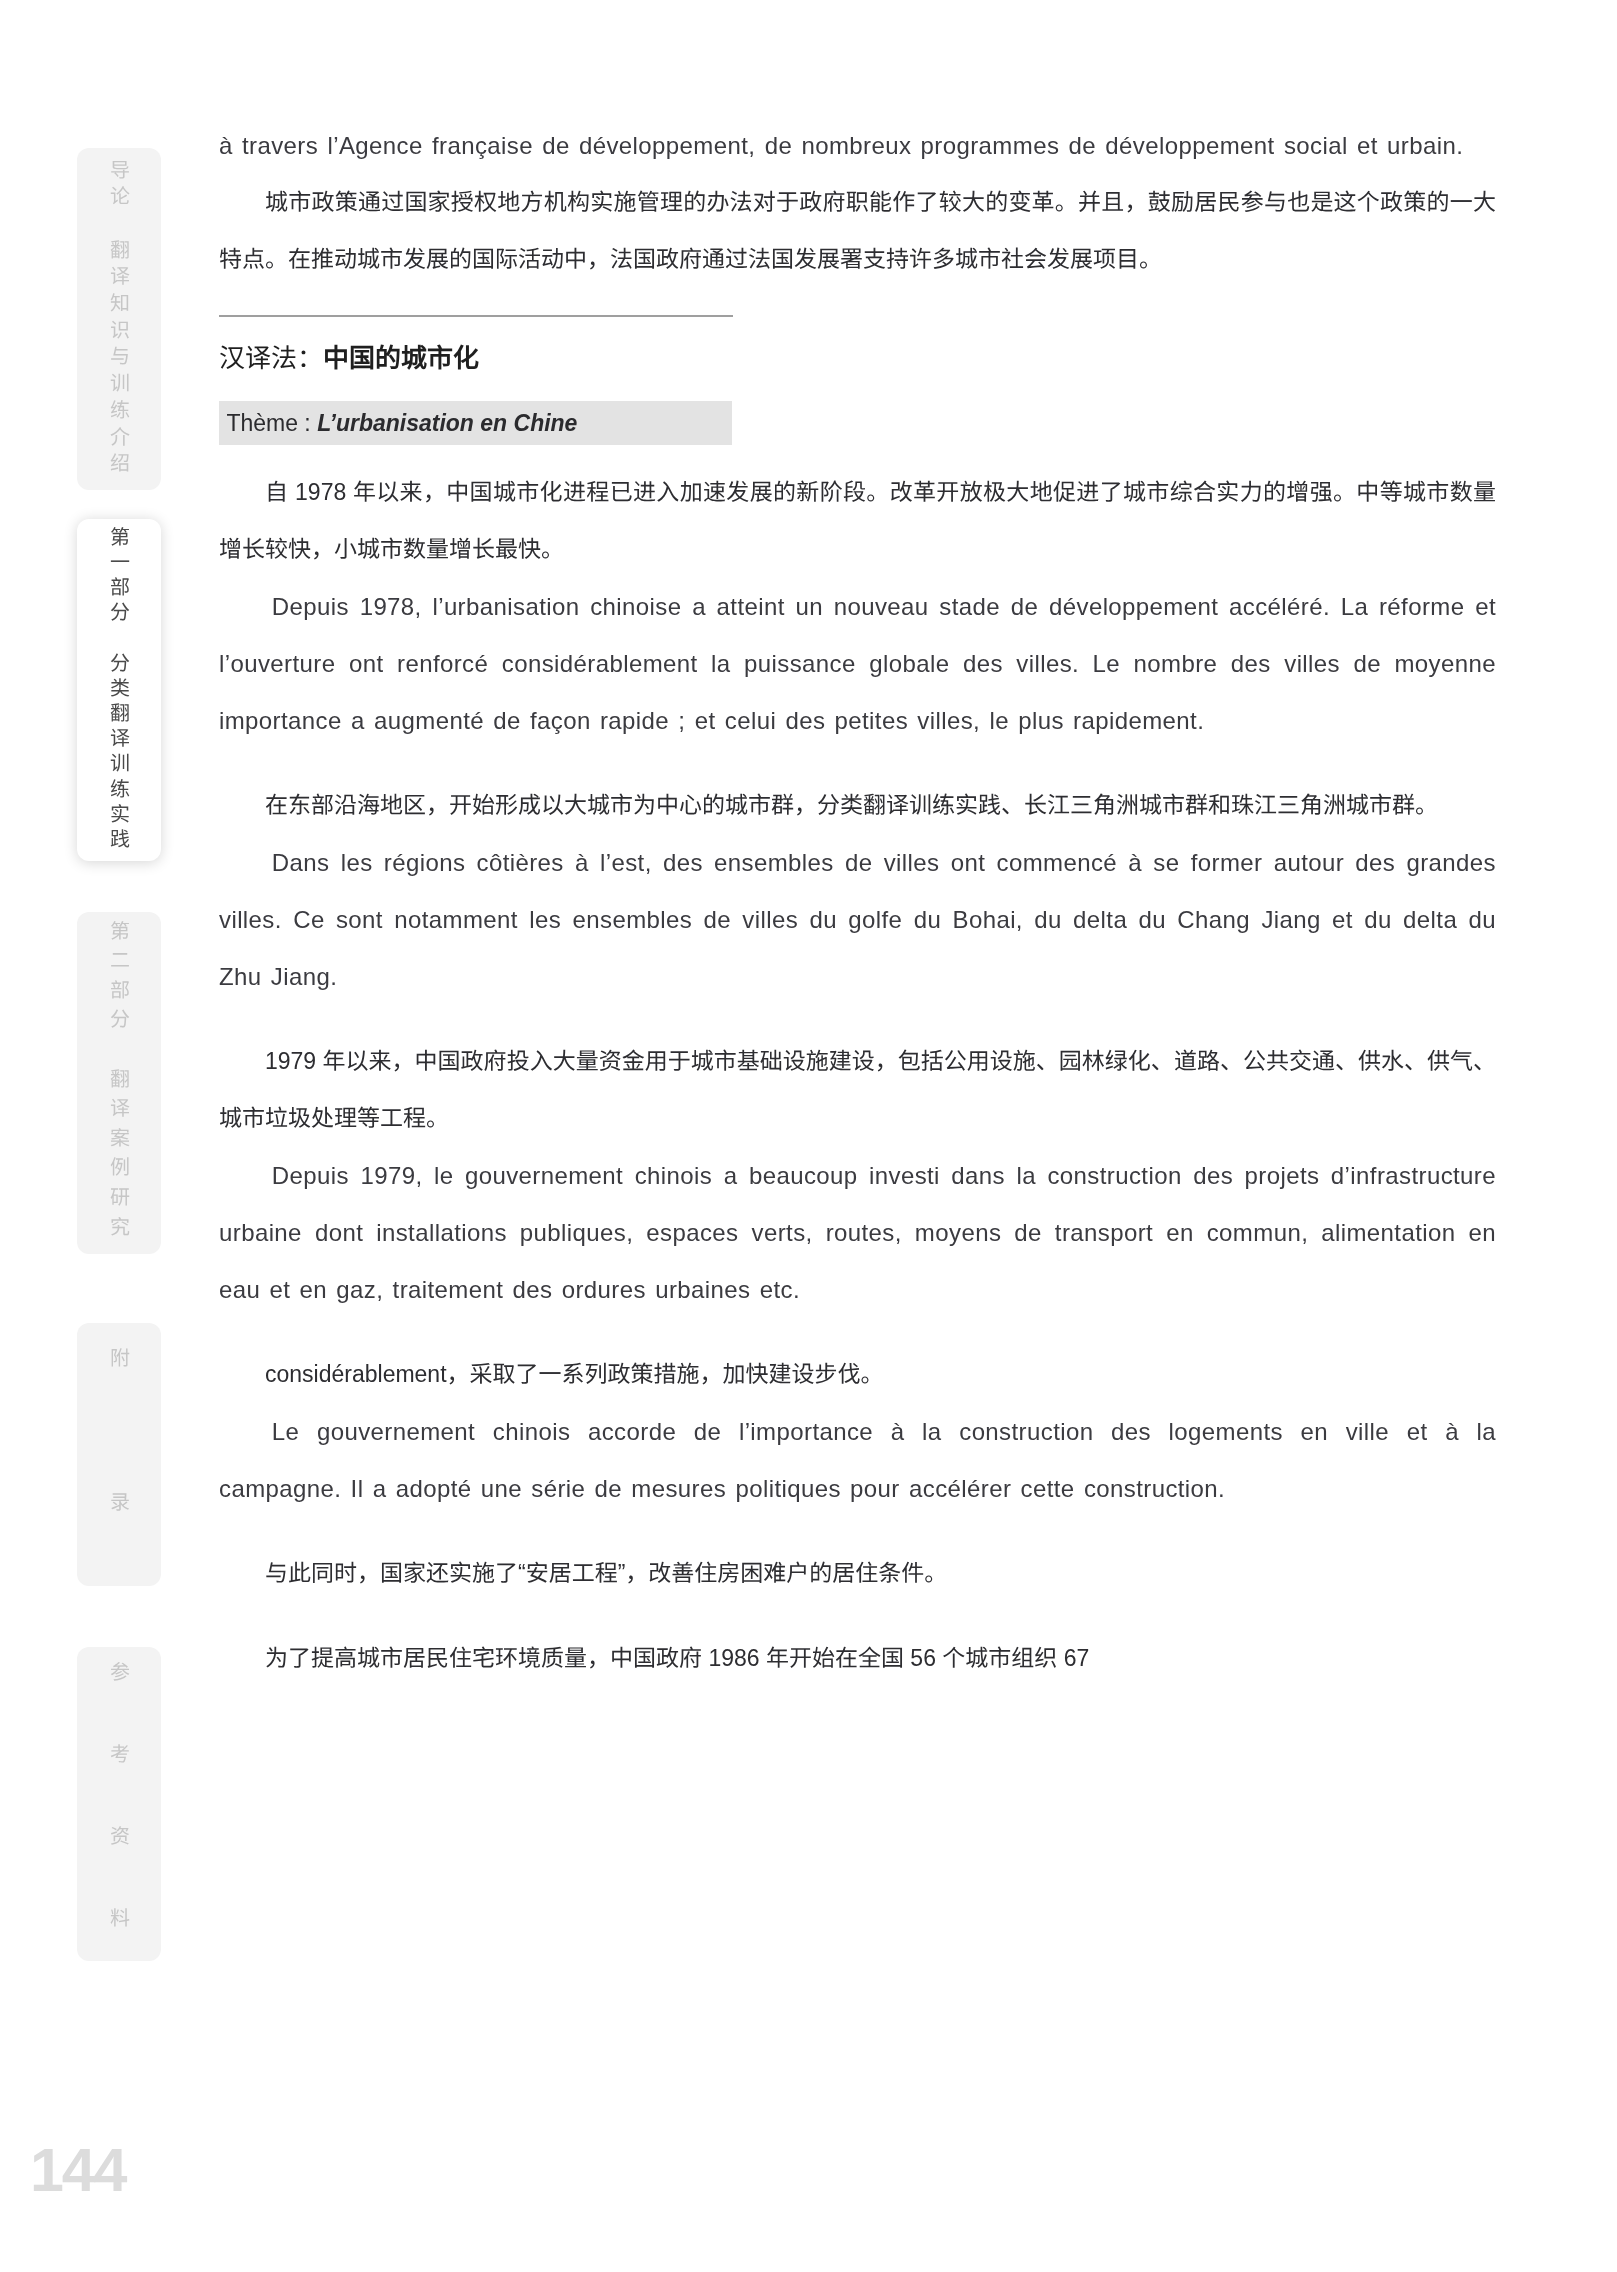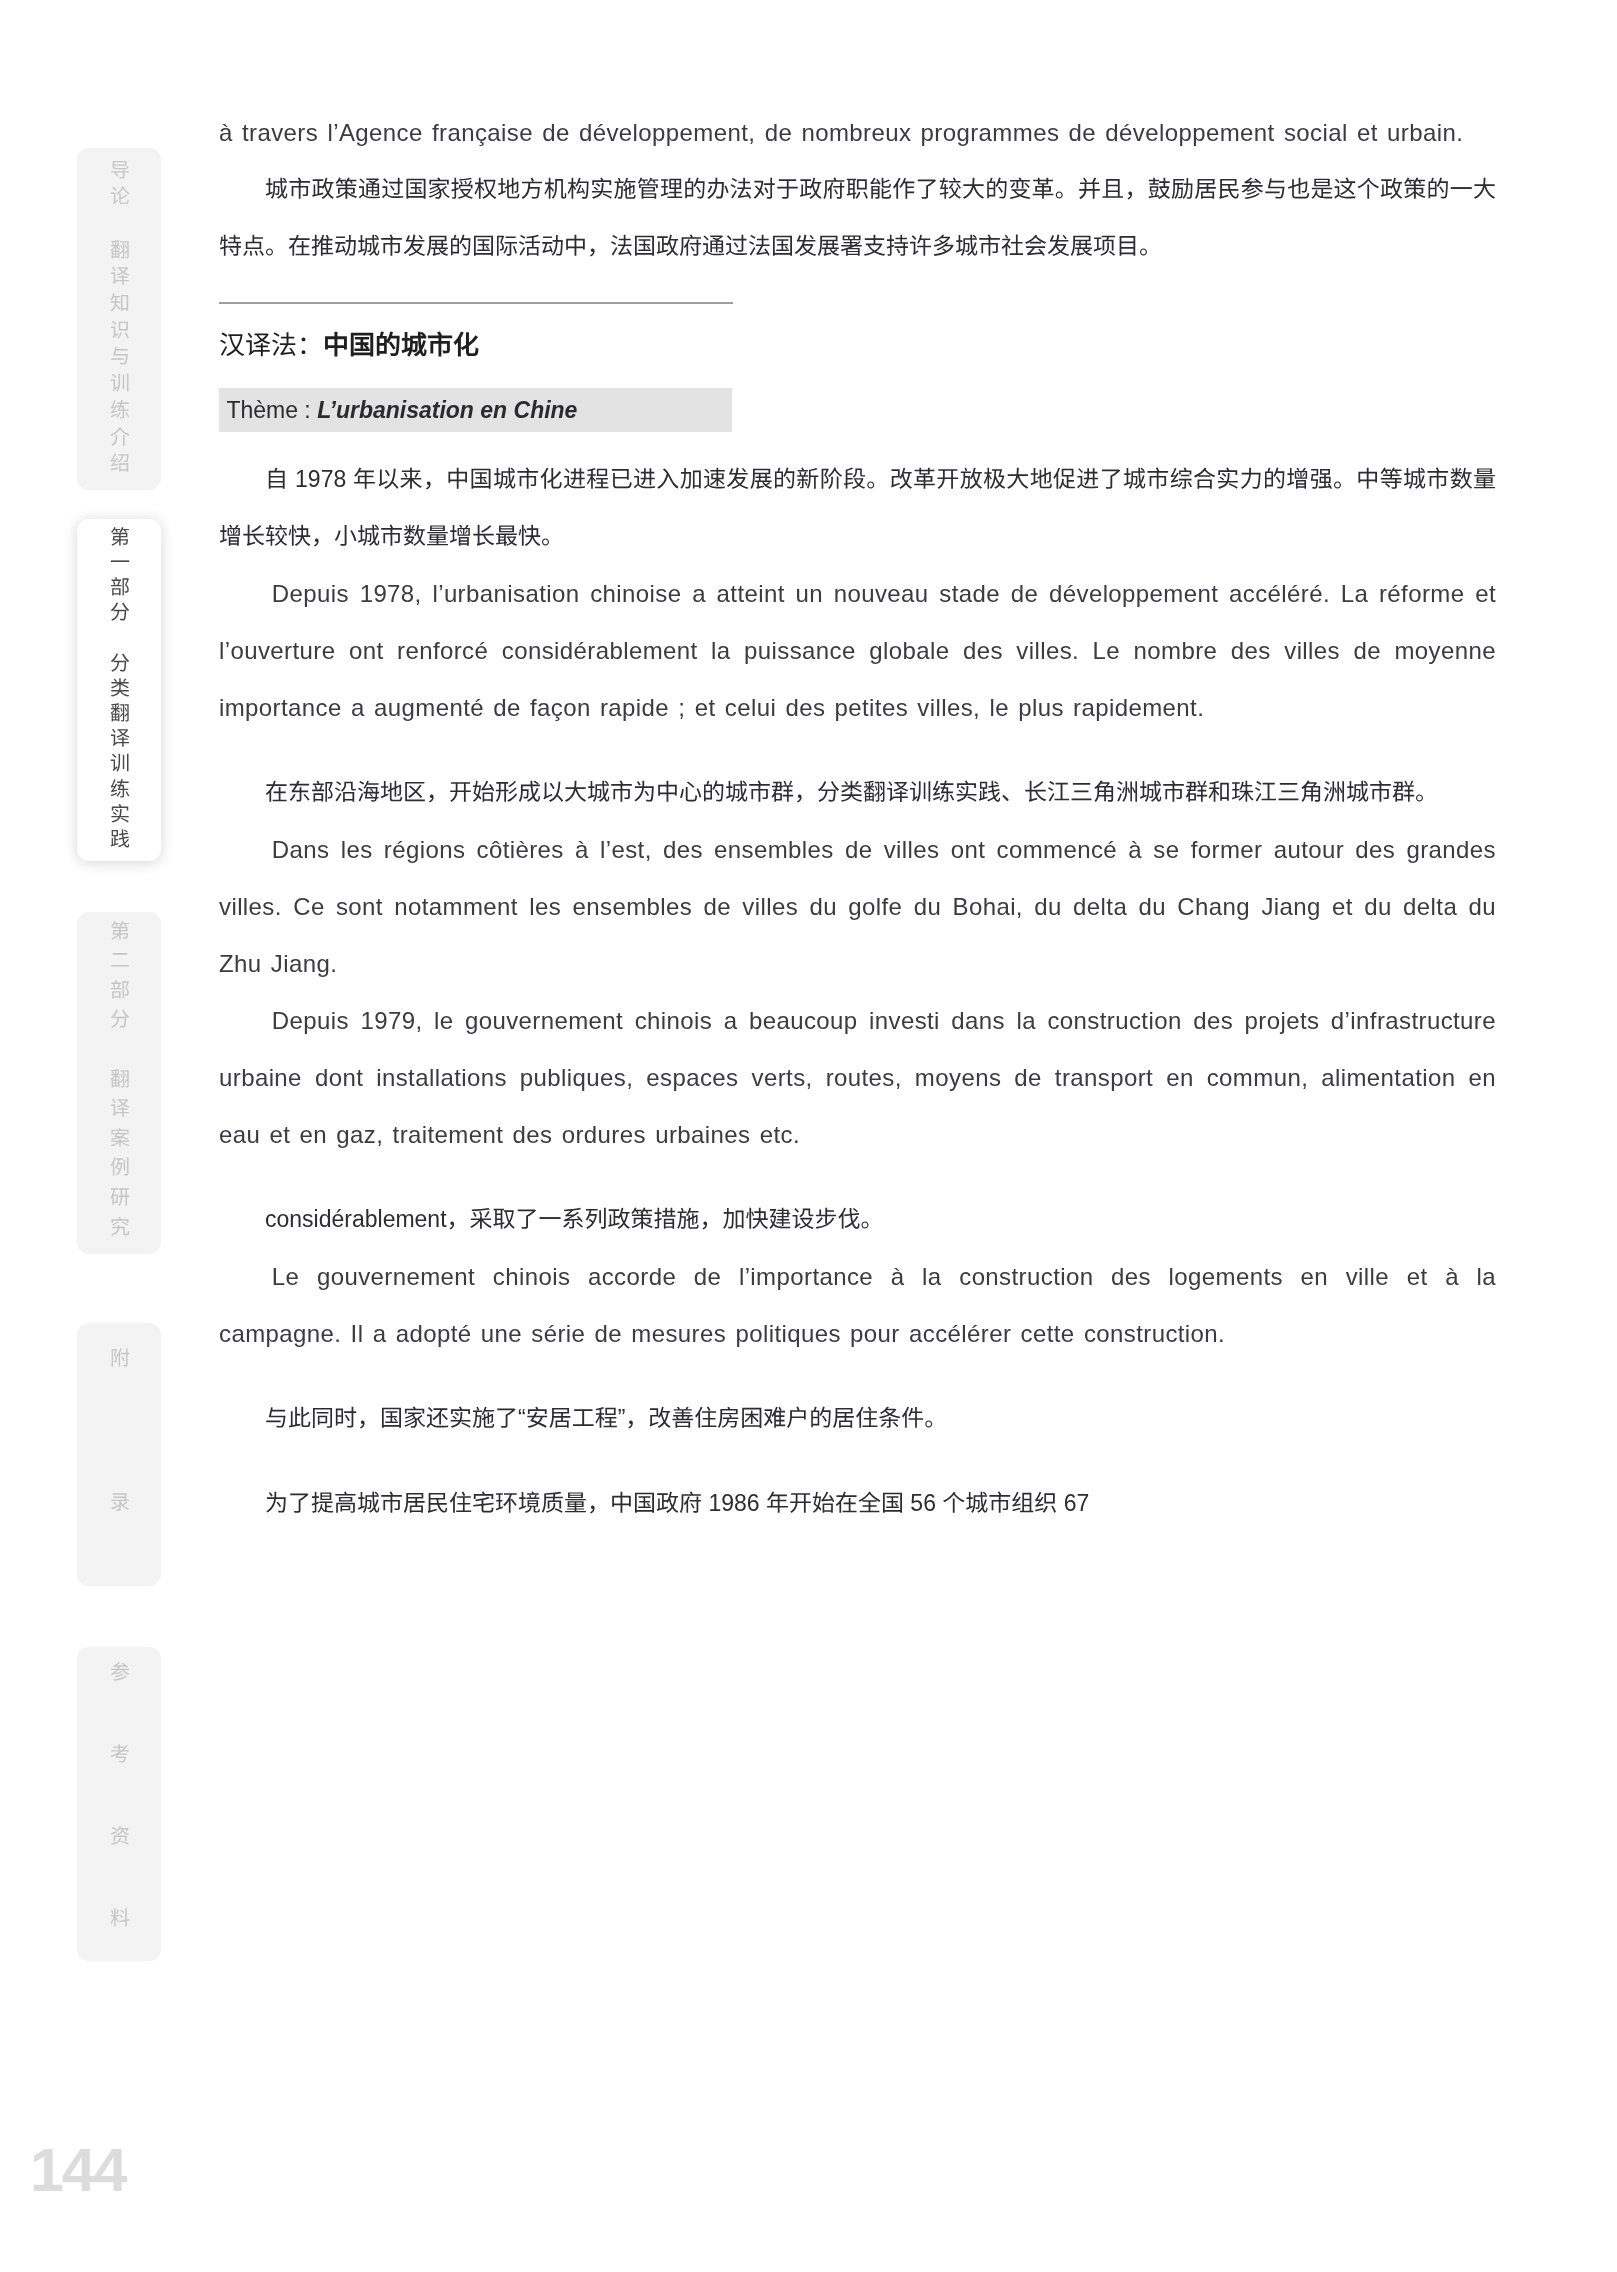--- a/index.html
+++ b/index.html
@@ -50,21 +50,21 @@
     font-weight: bold;
     color: #dcdcdc;
     letter-spacing: -2.2px;
     line-height: 1;
   }
 
   
   .content {
     position: absolute;
     left: 219px;
-    top: 104px;
+    top: 117px;
     width: 1277px;
   }
   .content p { margin: 0; text-align: justify; }
   .fr {
     font-size: 24px;
     line-height: 57px;
     color: #3b3b40;
     letter-spacing: 0.4px;
     word-spacing: 2.2px;
     text-indent: 2.2em;
@@ -139,20 +139,21 @@
         <span class="hf-label" lang="fr">Thème : </span><span class="hf-title" lang="fr">L’urbanisation en Chine</span>
       </div>
     </div>
 
     <p class="zh" lang="zh-CN">自 1978 年以来，中国城市化进程已进入加速发展的新阶段。改革开放极大地促进了城市综合实力的增强。中等城市数量增长较快，小城市数量增长最快。</p>
     <p class="fr" lang="fr">Depuis 1978, l’urbanisation chinoise a atteint un nouveau stade de développement accéléré. La réforme et l’ouverture ont renforcé considérablement la puissance globale des villes. Le nombre des villes de moyenne importance a augmenté de façon rapide ; et celui des petites villes, le plus rapidement.</p>
 
     <p class="zh pair" lang="zh-CN">在东部沿海地区，开始形成以大城市为中心的城市群，分类翻译训练实践、长江三角洲城市群和珠江三角洲城市群。</p>
     <p class="fr" lang="fr">Dans les régions côtières à l’est, des ensembles de villes ont commencé à se former autour des grandes villes. Ce sont notamment les ensembles de villes du golfe du Bohai, du delta du Chang Jiang et du delta du Zhu Jiang.</p>
 
+    <p class="zh pair" lang="zh-CN">1979 年以来，中国政府投入大量资金用于城市基础设施建设，包括公用设施、园林绿化、道路、公共交通、供水、供气、城市垃圾处理等工程。</p>
     <p class="fr" lang="fr">Depuis 1979, le gouvernement chinois a beaucoup investi dans la construction des projets d’infrastructure urbaine dont installations publiques, espaces verts, routes, moyens de transport en commun, alimentation en eau et en gaz, traitement des ordures urbaines etc.</p>
 
     <p class="zh pair" lang="zh-CN">considérablement，采取了一系列政策措施，加快建设步伐。</p>
     <p class="fr" lang="fr">Le gouvernement chinois accorde de l’importance à la construction des logements en ville et à la campagne. Il a adopté une série de mesures politiques pour accélérer cette construction.</p>
 
     <p class="zh pair" lang="zh-CN">与此同时，国家还实施了“安居工程”，改善住房困难户的居住条件。</p>
 
     <p class="zh pair" lang="zh-CN">为了提高城市居民住宅环境质量，中国政府 1986 年开始在全国 56 个城市组织 67</p>
 
   </main>

